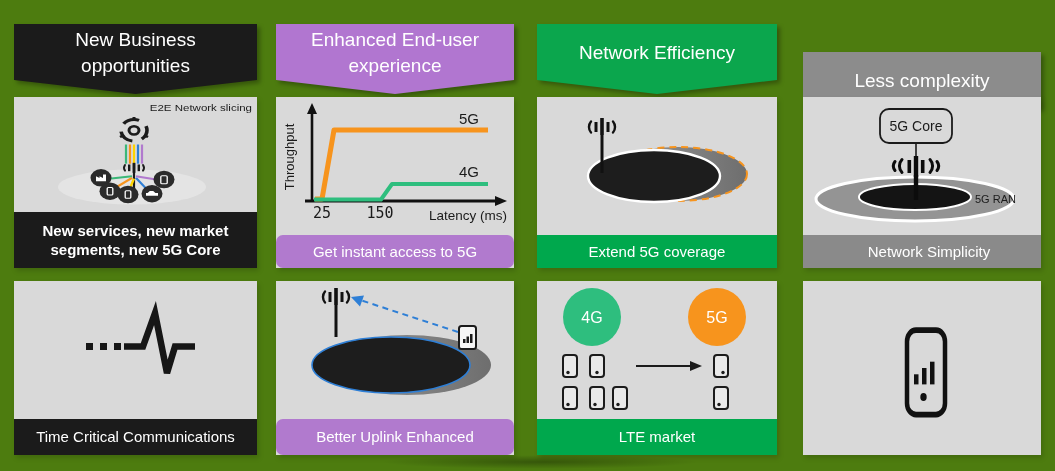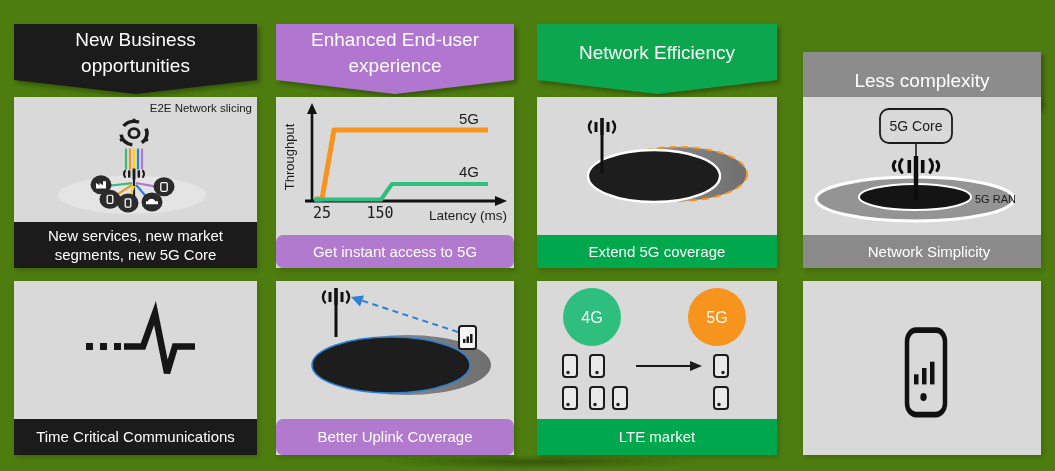--- a/index.html
+++ b/index.html
@@ -25,21 +25,21 @@
   .panel{position:absolute;left:0;right:0;background:#d9d9d9;
          display:flex;flex-direction:column;box-shadow:2px 3px 5px rgba(0,0,0,.15);}
   .panel.top{top:73px;height:171px;}
   .panel.bottom{top:257px;height:174px;}
   .art{flex:1;position:relative;overflow:hidden;}
   .art svg{position:absolute;left:0;top:0;width:100%;height:100%;}
 
   .caption{flex:0 0 auto;height:33px;display:flex;align-items:center;justify-content:center;
            text-align:center;color:#fff;font-size:15px;line-height:1.3;padding:0 6px;box-sizing:border-box;}
   .panel.bottom .caption{height:36px;}
-  .caption.tall{height:46px;}
+  .caption.tall{height:56px;font-weight:bold;}
   .cap-black{background:#1b1b1b;}
   .cap-purple{background:#b17ace;border-radius:7px;}
   .cap-green{background:#00a84d;}
   .cap-gray{background:#8a8a8a;padding-left:20px;}
 
   svg text{font-family:"Liberation Sans",sans-serif;fill:#1b1b1b;}
   svg text.mono{font-family:"DejaVu Sans Mono",monospace;}
   svg text.white{fill:#ffffff;}
 
   .floor-shadow{position:absolute;left:380px;top:455px;width:320px;height:14px;
@@ -194,21 +194,21 @@
             <rect x="194" y="53" width="2.5" height="9" fill="#1b1b1b"></rect>
           </g>
 
           <g>
             <line x1="182" y1="51" x2="84" y2="19" stroke="#2e7fd6" stroke-width="2" stroke-dasharray="6 4.5"></line>
             <polygon points="75,16 88,14.5 84,25.5" fill="#2e7fd6"></polygon>
           </g>
         </svg>
       </div>
       <div class="caption cap-purple">
-        <span>Better Uplink Coverage</span>
+        <span>Better Uplink Enhanced</span>
       </div>
     </div>
   </section>
 
   <section class="column" id="col3">
     <div class="hdr hdr-green">
       <div class="hdr-shape">
         <span>Network Efficiency</span>
       </div>
     </div>

